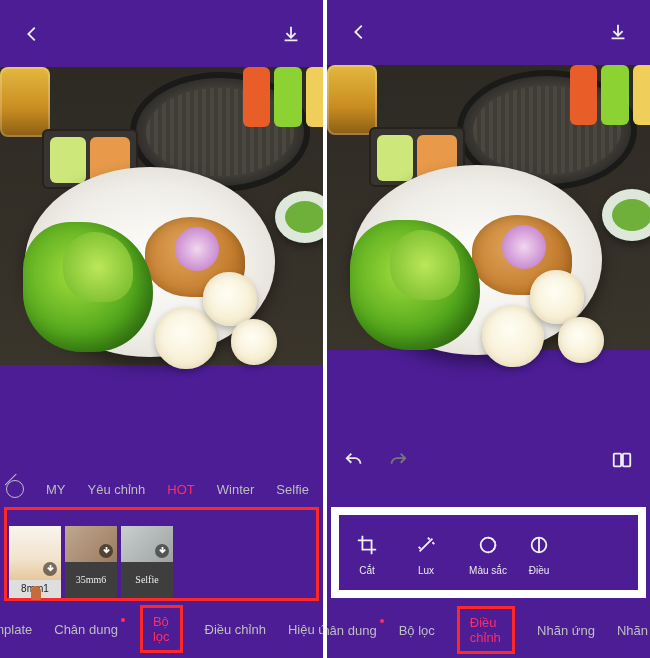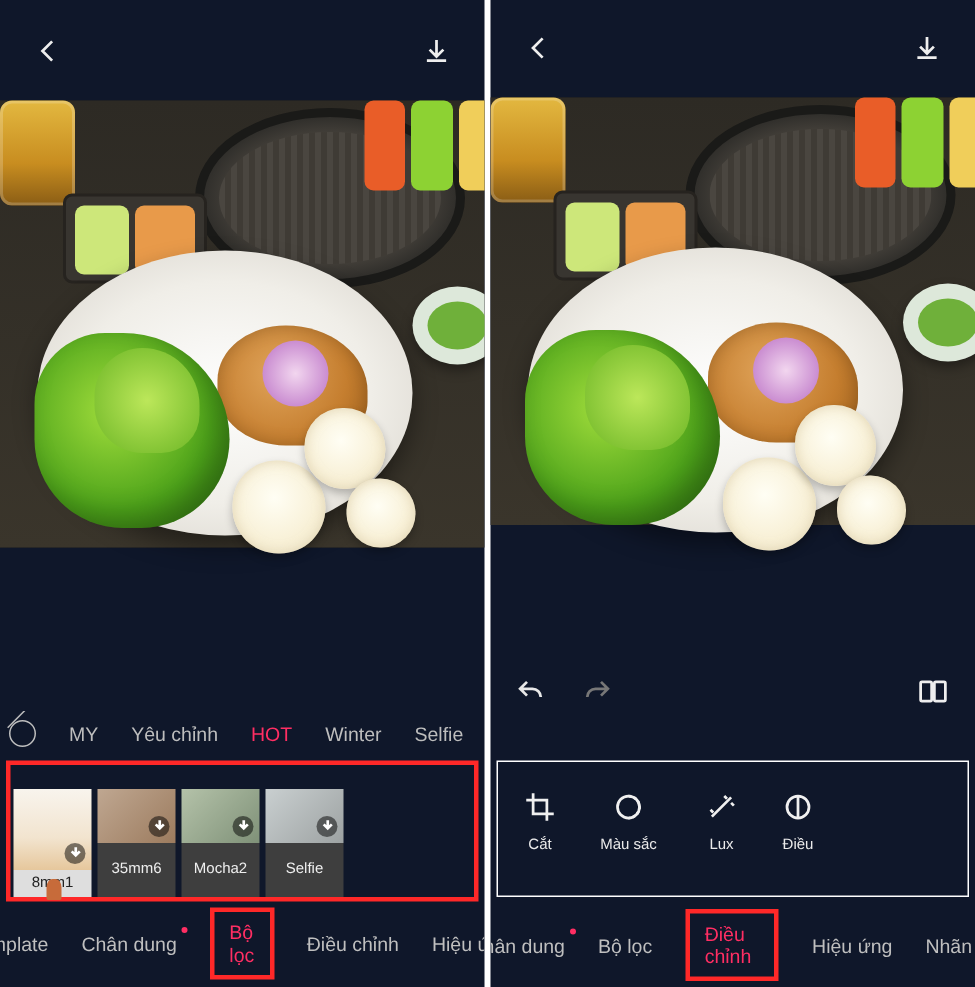--- a/index.html
+++ b/index.html
@@ -1,17 +1,17 @@
 <!DOCTYPE html>
 <html><head>
   <meta charset="utf-8">
   <style>
     * { margin: 0; padding: 0; box-sizing: border-box; }
     body { background: #fff; font-family: -apple-system, BlinkMacSystemFont, 'Segoe UI', sans-serif; width: 650px; height: 658px; display: flex; gap: 4px; }
-    .screen { width: 323px; height: 658px; background: #0f172a; position: relative; display: flex; flex-direction: column; color: #fff; overflow: hidden; }
+    .screen { width: 323px; height: 658px; background: #4c1d95; position: relative; display: flex; flex-direction: column; color: #fff; overflow: hidden; }
 
     .topbar { height: 68px; display: flex; align-items: center; justify-content: space-between; padding: 0 20px; }
     .ic { width: 24px; height: 24px; display: flex; align-items: center; justify-content: center; }
     .ic svg { width: 22px; height: 22px; stroke: #eee; stroke-width: 2; fill: none; }
 
     .photo { width: 100%; height: 300px; position: relative; background: #1a1a1a; }
     .photo-area { position: absolute; inset: 0; }
     
     .table { position: absolute; inset: 0; background: linear-gradient(180deg, #2d2a24 0%, #3a352b 100%); }
     .grill { position: absolute; left: 130px; top: 5px; width: 180px; height: 120px; background: radial-gradient(ellipse at center, #6b6355 0%, #44403a 55%, #2b2a27 75%, #1e1e1e 100%); border-radius: 50%; border: 6px solid #1a1a18; }
@@ -49,31 +49,31 @@
     .none-ic { width: 18px; height: 18px; border: 1.5px solid #bdbdbd; border-radius: 50%; position: relative; }
     .none-ic::after { content: ""; position: absolute; left: 2px; top: 2px; right: 2px; bottom: 2px; border-top: 1.5px solid #bdbdbd; transform: rotate(-45deg); transform-origin: left center; width: 140%; }
 
     .filter-row { height: 94px; display: flex; align-items: stretch; padding: 16px 4px 0 2px; border: 3px solid #ff2828; margin: 2px 4px 0 4px; position: relative; }
     .filter-tile { width: 52px; height: 100%; display: flex; flex-direction: column; }
     .filter-tile + .filter-tile { margin-left: 4px; }
     .thumb { flex: 1; background: #777; position: relative; }
     .thumb .dl { position: absolute; right: 4px; bottom: 4px; width: 14px; height: 14px; background: rgba(0,0,0,0.5); border-radius: 50%; display: flex; align-items: center; justify-content: center; }
     .thumb .dl svg { width: 9px; height: 9px; stroke: #fff; stroke-width: 2; fill: none; }
     .label-white { font-size: 10px; height: 18px; display: flex; align-items: center; justify-content: center; background: #dedede; color: #222; }
-    .label-dark { font-size: 10px; height: 36px; display: flex; align-items: center; justify-content: center; background: #3e3e3e; color: #eee; }
+    .label-dark { font-size: 10px; height: 36px; display: flex; align-items: center; justify-content: center; background: #3e3e3e; color: #eee; font-family: Liberation Serif, serif; }
     .thumb.t1 { background: linear-gradient(180deg, #f8f4ed 0%, #f2e4cf 60%, #e6c79c 100%); position: relative; }
     .thumb.t1::after { content:""; position:absolute; left:22px; top:60px; width:10px; height:14px; background:#c76b3a; border-radius:40% 40% 10% 10%; }
     .thumb.t2 { background: linear-gradient(180deg, #d6ecf3 0%, #b7dae6 60%, #e9f1ee 100%); position: relative; }
     .thumb.t2::after { content:""; position:absolute; left:20px; top:20px; width:14px; height:28px; background: radial-gradient(circle, #4b7b47 30%, transparent 31%) 0 0/6px 6px; }
     .thumb.t3 { background: linear-gradient(135deg, #bfa791 0%, #9c7b5e 100%); }
     .thumb.t4 { background: linear-gradient(135deg, #b4c2a9 0%, #7f9178 100%); }
     .thumb.t5 { background: linear-gradient(135deg, #c9cfd0 0%, #9da2a2 100%); }
     .thumb.t6 { background: linear-gradient(135deg, #e9cec8 0%, #d8a598 100%); }
 
-    .adjust-row { height: 94px; display: flex; align-items: flex-start; border: 1px solid #ffffff; margin: 24px 4px 5px 4px; overflow: hidden; padding-top: 18px; }
+    .adjust-row { height: 94px; display: flex; align-items: flex-start; border: 8px solid #ffffff; margin: 24px 4px 5px 4px; overflow: hidden; padding-top: 18px; }
     .adj-item { width: 62px; display: flex; flex-direction: column; align-items: center; gap: 8px; }
     .adj-item .ic svg { stroke: #f0f0f0; }
     .adj-label { font-size: 10px; color: #eaeaea; white-space: nowrap; }
     .adj-item.cut { width: 56px; }
 
     .tab-row { height: 58px; display: flex; align-items: center; gap: 22px; padding: 0 2px; font-size: 13px; position: relative; overflow: hidden; }
     .tab-item { color: #bfbfbf; white-space: nowrap; position: relative; }
     .dot { position: absolute; top: -4px; right: -7px; width: 4px; height: 4px; background: #ff2e63; border-radius: 50%; }
     .tab-box { border: 3px solid #ff2828; padding: 6px 10px; color: #ff2e63; font-weight: 500; }
   </style>
@@ -145,30 +145,20 @@
       <div class="thumb t3">
           <div class="dl">
             <svg viewBox="0 0 10 10">
               <path d="M5 1v5M2 4l3 3 3-3"></path>
             </svg>
           </div>
         </div>
       <div class="label-dark">35mm6</div>
     </div>
     <div class="filter-tile">
-      <div class="thumb t4">
-          <div class="dl">
-            <svg viewBox="0 0 10 10">
-              <path d="M5 1v5M2 4l3 3 3-3"></path>
-            </svg>
-          </div>
-        </div>
-      <div class="label-dark">Mocha2</div>
-    </div>
-    <div class="filter-tile">
       <div class="thumb t5">
           <div class="dl">
             <svg viewBox="0 0 10 10">
               <path d="M5 1v5M2 4l3 3 3-3"></path>
             </svg>
           </div>
         </div>
       <div class="label-dark">Selfie</div>
     </div>
   </div>
@@ -249,45 +239,45 @@
       <div class="ic">
           <svg viewBox="0 0 24 24">
             <path d="M7 2v15h15M2 7h15v15"></path>
           </svg>
         </div>
       <span class="adj-label">Cắt</span>
     </div>
     <div class="adj-item">
       <div class="ic">
           <svg viewBox="0 0 24 24">
+            <path d="M5 19L19 5M14 4l2 2M19 9l2 2M4 14l2 2"></path>
+          </svg>
+        </div>
+      <span class="adj-label">Lux</span>
+    </div>
+    <div class="adj-item">
+      <div class="ic">
+          <svg viewBox="0 0 24 24">
             <circle cx="12" cy="12" r="8"></circle>
             <path d="M12 4a8 8 0 010 16" stroke-dasharray="2 2"></path>
           </svg>
         </div>
       <span class="adj-label">Màu sắc</span>
-    </div>
-    <div class="adj-item">
-      <div class="ic">
-          <svg viewBox="0 0 24 24">
-            <path d="M5 19L19 5M14 4l2 2M19 9l2 2M4 14l2 2"></path>
-          </svg>
-        </div>
-      <span class="adj-label">Lux</span>
     </div>
     <div class="adj-item" style="width:40px">
       <div class="ic">
           <svg viewBox="0 0 24 24">
             <circle cx="12" cy="12" r="8"></circle>
             <path d="M12 4v16"></path>
           </svg>
         </div>
       <span class="adj-label">Điều</span>
     </div>
   </div>
 
   <div class="tab-row">
     <span class="tab-item" style="margin-left:-16px"><span>Chân dung</span><span class="dot"></span></span>
     <span class="tab-item">Bộ lọc</span>
     <span class="tab-box">Điều chỉnh</span>
-    <span class="tab-item">Hiệu ứng</span>
+    <span class="tab-item">Nhãn ứng</span>
     <span class="tab-item">Nhãn</span>
   </div>
 </div>
 
 </body></html>

